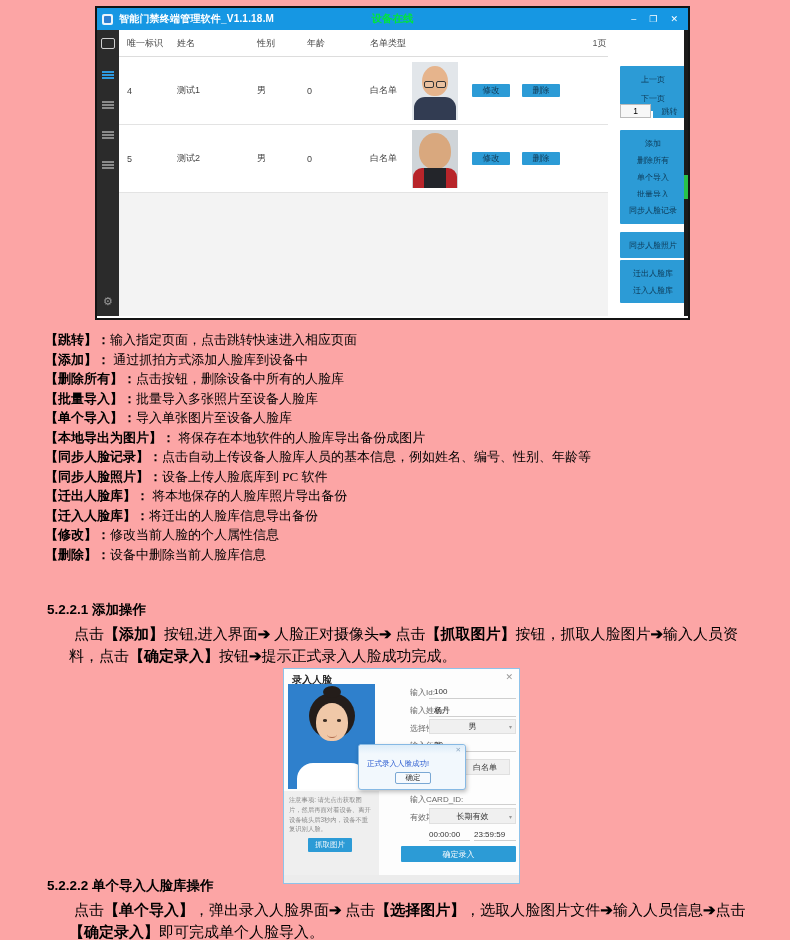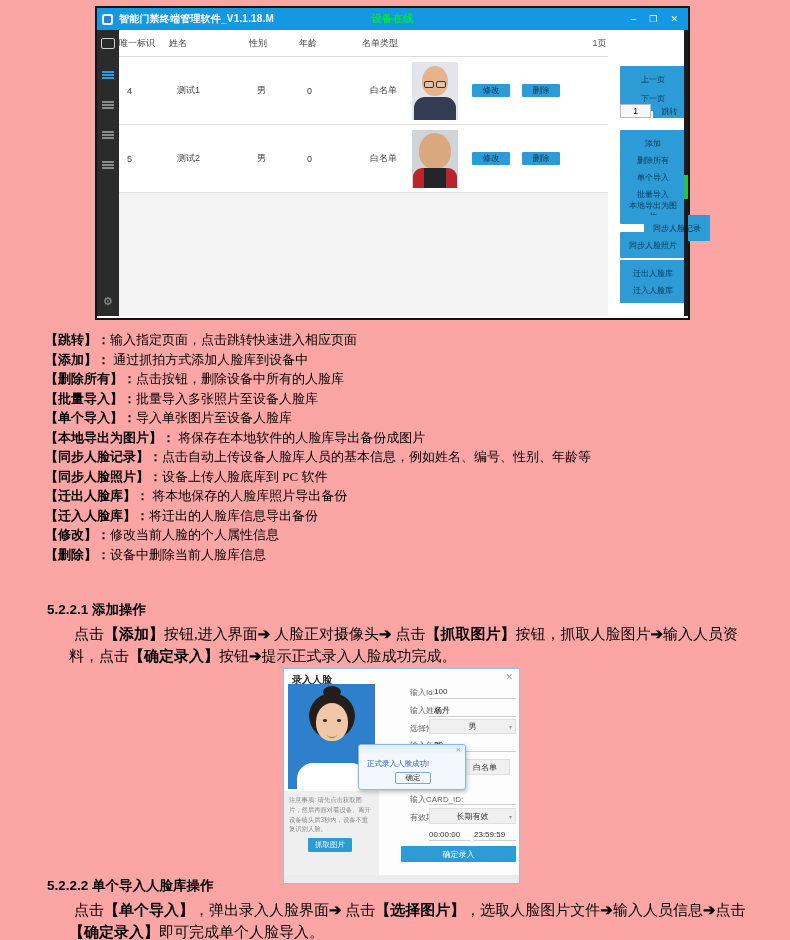--- a/index.html
+++ b/index.html
@@ -19,21 +19,21 @@
   .wbtn{cursor:default;line-height:1;}
   .winbody{position:relative;height:286px;background:#fff;}
   .sidebar{position:absolute;left:0;top:0;width:22px;height:100%;background:#2b2b2b;
            display:flex;flex-direction:column;align-items:center;}
   .sb-monitor{width:12px;height:9px;border:1.5px solid #cfcfcf;border-radius:2px;margin-top:8px;}
   .sb-menu{width:12px;height:8px;margin-top:22px;display:flex;flex-direction:column;justify-content:space-between;}
   .sb-menu i{display:block;height:1.6px;background:#8a8a8a;}
   .sb-menu.active i{background:#2e9ae0;}
   .sb-gear{margin-top:auto;margin-bottom:8px;color:#9a9a9a;font-size:11px;}
   .thead{position:absolute;left:22px;right:0;top:0;height:27px;display:flex;align-items:center;
-         font-size:9px;color:#444;border-bottom:1px solid #ddd;box-sizing:border-box;padding-left:0;}
+         font-size:9px;color:#444;border-bottom:1px solid #ddd;box-sizing:border-box;padding-left:8px;}
   .c1{width:50px;} .c2{width:80px;} .c3{width:50px;} .c4{width:63px;} .c5{width:42px;}
   .pageind{margin-left:auto;padding-right:60px;color:#555;}
   .rows{position:absolute;left:22px;right:80px;top:27px;}
   .trow{height:68px;display:flex;align-items:center;font-size:9px;color:#444;
         border-bottom:1px solid #e3e3e3;padding-left:8px;box-sizing:border-box;}
   .graypad{position:absolute;left:22px;right:80px;top:163px;bottom:0;background:#f3f3f3;}
   
   .photo{position:relative;width:46px;height:58px;overflow:hidden;flex:none;}
   .ph-head{position:absolute;border-radius:50% 50% 46% 46%;}
   .ph-torso{position:absolute;bottom:0;}
@@ -202,21 +202,21 @@
           <input class="jumpinput" value="1" style="">
           <button class="jumpbtn">跳转</button>
         </div>
         <div>
 
         <button class="rbtn actbtn" style="top: 100px;">添加</button>
             <button class="rbtn actbtn" style="top: 117px;">删除所有</button>
             <button class="rbtn actbtn" style="top: 134px;">单个导入</button>
             <button class="rbtn actbtn" style="top: 151px;">批量导入</button>
             <button class="rbtn actbtn" style="top: 168px;">本地导出为图片</button>
-            <button class="rbtn actbtn" style="top: 185px; margin-left: 24px;">同步人脸记录</button>
+            <button class="rbtn actbtn" style="top: 167px;">同步人脸记录</button>
             <button class="rbtn actbtn" style="top: 202px;">同步人脸照片</button>
           </div>
         <div>
 
         <button class="rbtn trbtn" style="top: 230px;">迁出人脸库</button>
             <button class="rbtn trbtn" style="top: 247px;">迁入人脸库</button>
           </div>
       </div>
       <div class="scrollstrip">
         <div class="scrollthumb"></div>

